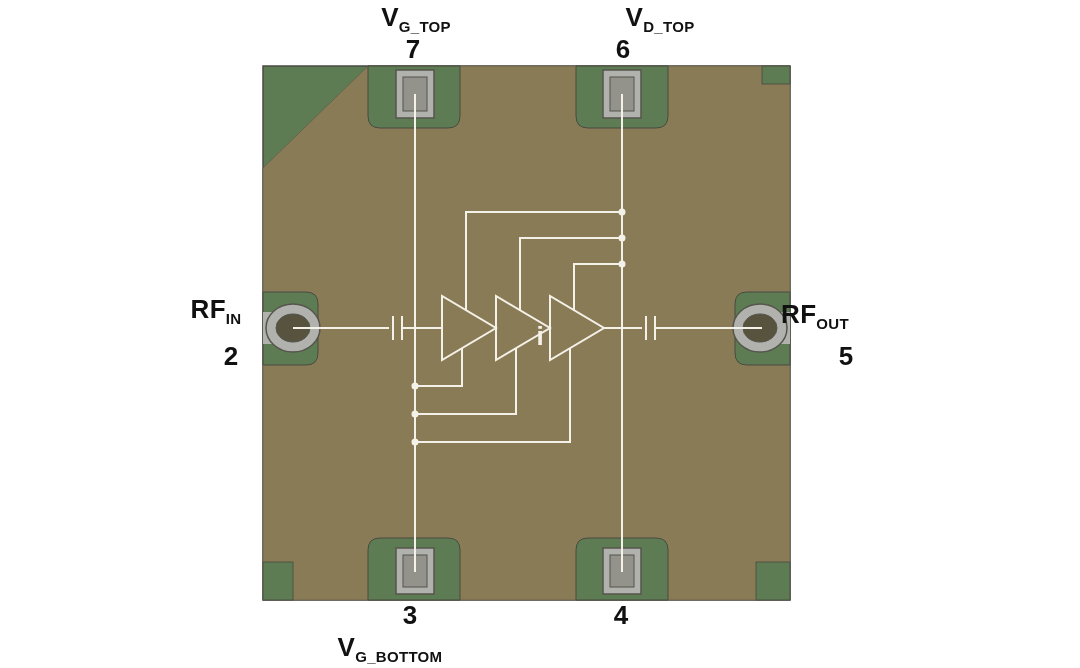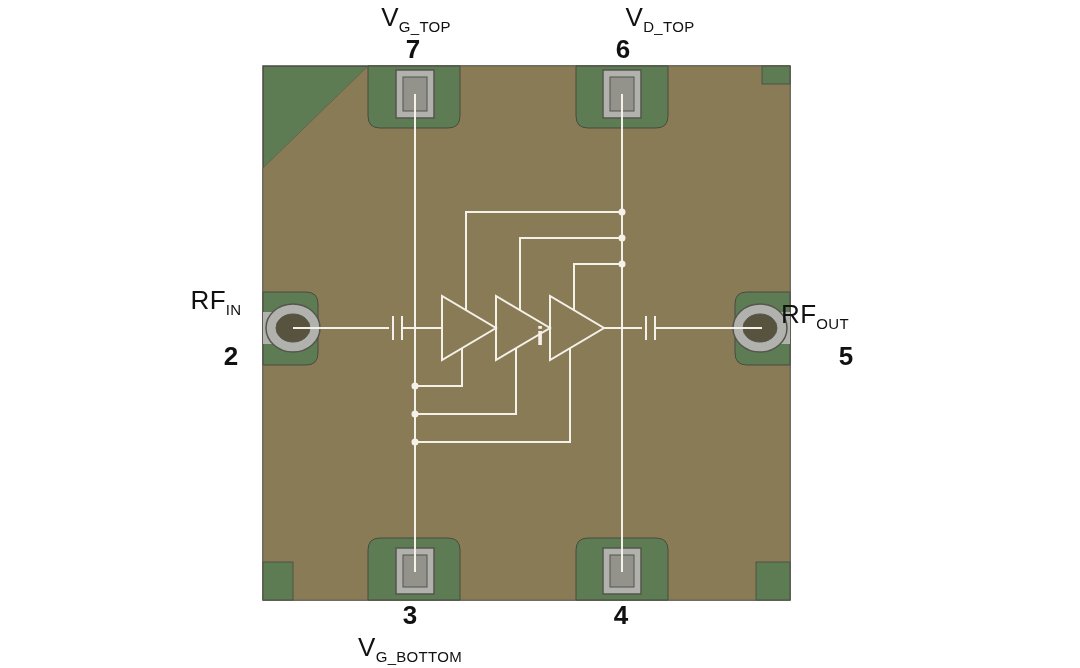--- a/index.html
+++ b/index.html
@@ -3,21 +3,21 @@
 <meta charset="utf-8">
 <style>
   html,body{margin:0;padding:0;background:#ffffff;}
   .stage{
     position:relative;width:1080px;height:668px;background:#ffffff;
     font-family:"Liberation Sans", sans-serif;overflow:hidden;
   }
   .stage svg{position:absolute;left:0;top:0;}
   .label{
     position:absolute;transform:translateX(-50%);
-    font-weight:normal;font-size:26px;color:#111111;white-space:nowrap;
+    font-weight:bold;font-size:26px;color:#111111;white-space:nowrap;
     letter-spacing:.3px;
   }
   .label sub{font-size:15px;letter-spacing:.3px;}
   .num{
     position:absolute;transform:translateX(-50%);
     font-weight:bold;font-size:26px;color:#111111;
   }
   .wire{fill:none;stroke:#f4f1e8;stroke-width:2;}
   .dot{fill:#f4f1e8;stroke:none;}
   .ilabel{
@@ -109,30 +109,30 @@
   <div class="label" style="left:416px;top:2px">
     <span>V</span><sub>G_TOP</sub>
   </div>
   <div class="num" style="left:413px;top:34px">7</div>
 
   <div class="label" style="left:660px;top:2px">
     <span>V</span><sub>D_TOP</sub>
   </div>
   <div class="num" style="left:623px;top:34px">6</div>
 
-  <div class="label" style="left:216px;top:285px">
+  <div class="label" style="left:216px;top:294px">
     <span>RF</span><sub>IN</sub>
   </div>
   <div class="num" style="left:231px;top:341px">2</div>
 
   <div class="label" style="left:815px;top:299px">
     <span>RF</span><sub>OUT</sub>
   </div>
   <div class="num" style="left:846px;top:341px">5</div>
 
   <div class="num" style="left:410px;top:600px">3</div>
-  <div class="label" style="left:410px;top:632px">
+  <div class="label" style="left:390px;top:632px">
     <span>V</span><sub>G_BOTTOM</sub>
   </div>
 
   <div class="num" style="left:621px;top:600px">4</div>
 
 </div>
 
 </body></html>

